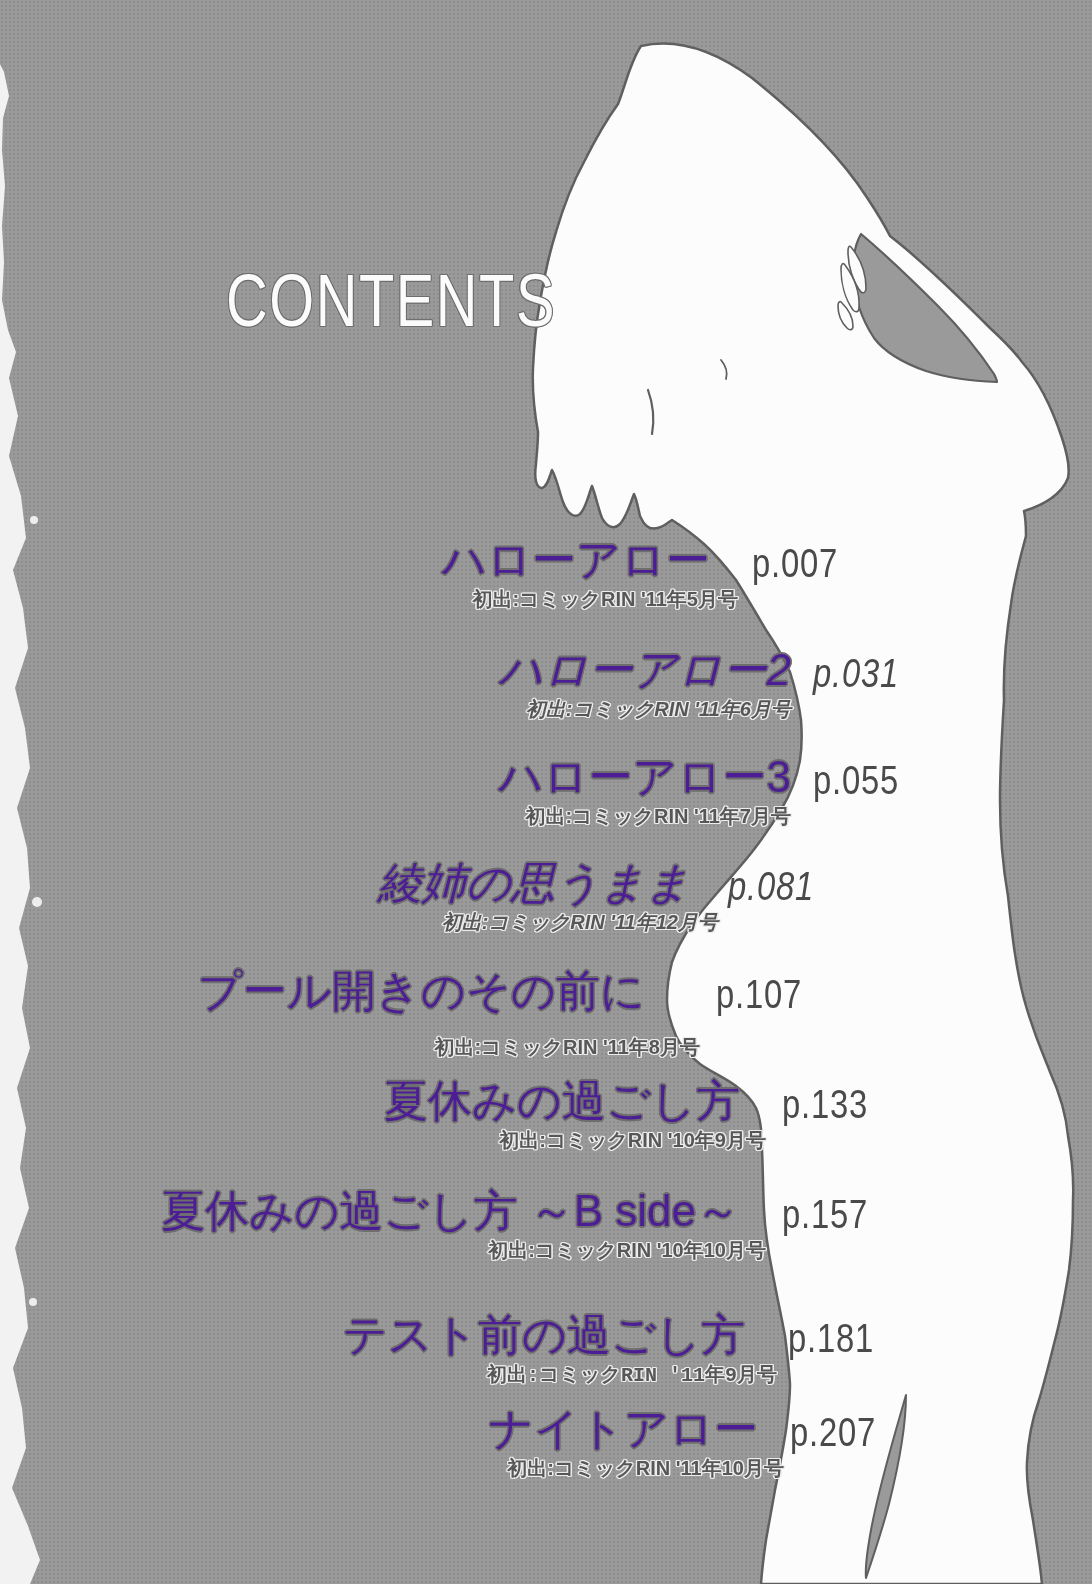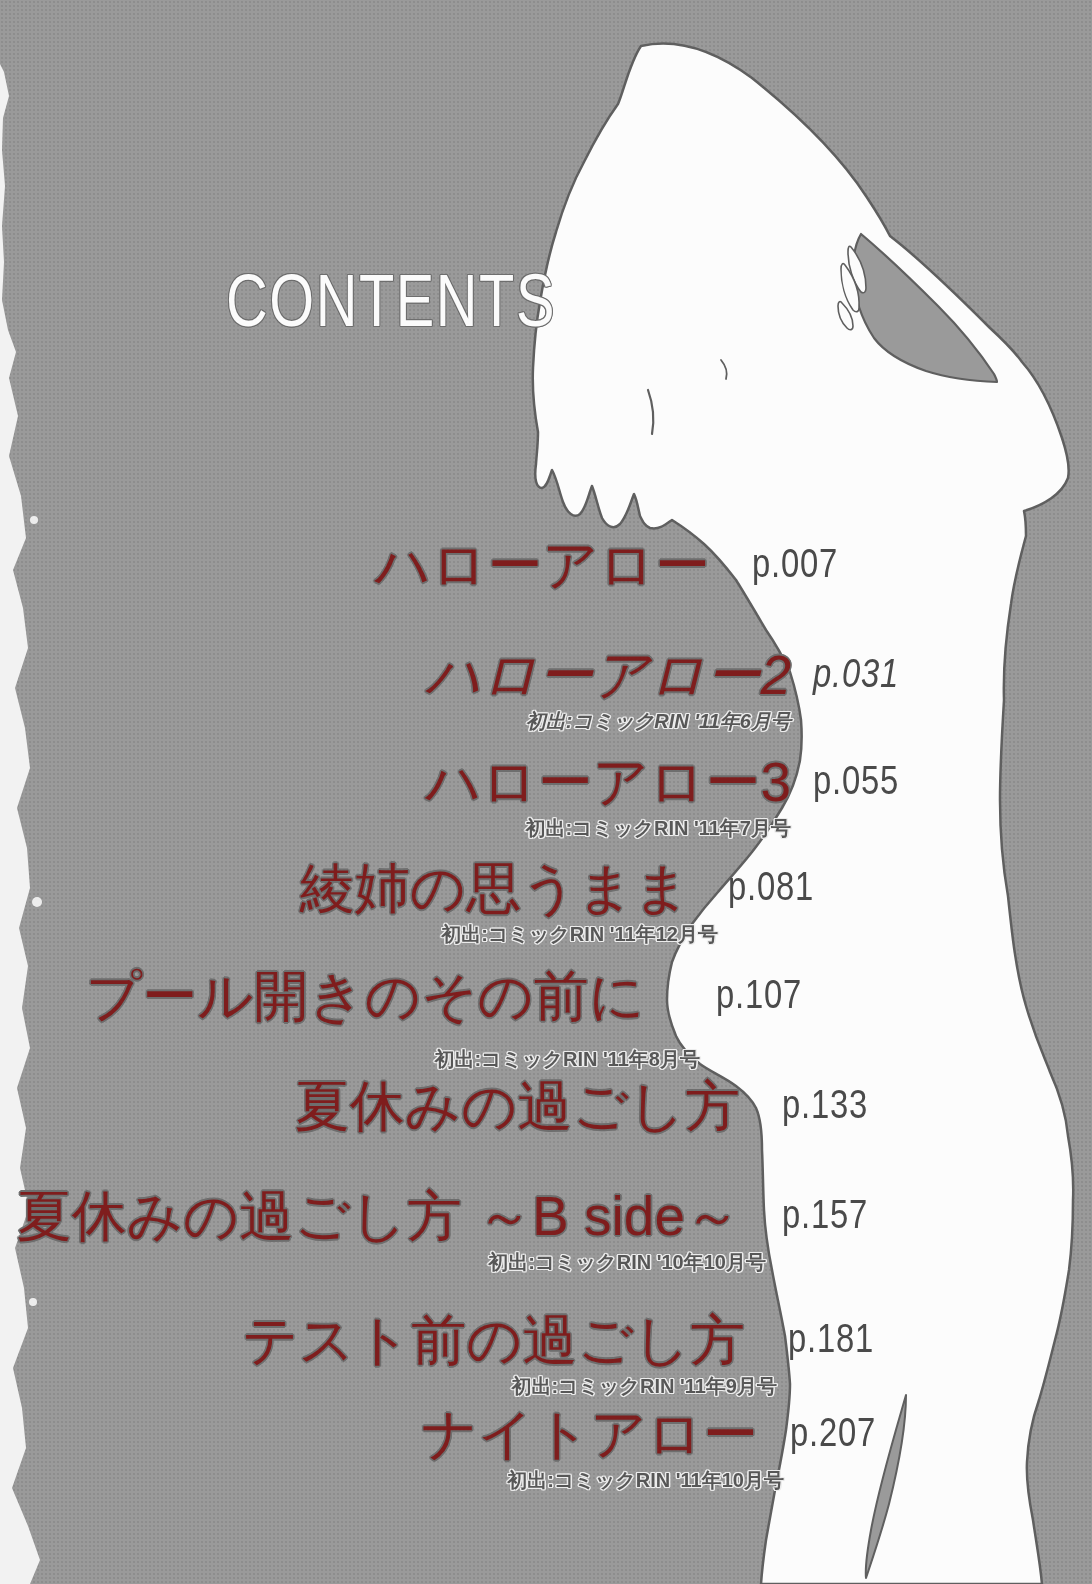--- a/index.html
+++ b/index.html
@@ -30,21 +30,21 @@
     text-shadow:
       1.3px 0 var(--title-outline), -1.3px 0 var(--title-outline),
       0 1.3px var(--title-outline), 0 -1.3px var(--title-outline),
       1px 1px var(--title-outline), -1px 1px var(--title-outline),
       1px -1px var(--title-outline), -1px -1px var(--title-outline);
     white-space:nowrap;
   }
   .entry{position:absolute;left:0;width:100%;height:90px;}
   .tcol{position:absolute;top:0;text-align:right;white-space:nowrap;}
   .title{
-    font-size:55px;line-height:1.05;color:#7f1d1d;font-weight:400;
+    font-size:44px;line-height:1.05;color:#4c1d95;font-weight:400;
     text-shadow:
       1.6px 0 var(--title-outline), -1.6px 0 var(--title-outline),
       0 1.6px var(--title-outline), 0 -1.6px var(--title-outline),
       1.2px 1.2px var(--title-outline), -1.2px 1.2px var(--title-outline),
       1.2px -1.2px var(--title-outline), -1.2px -1.2px var(--title-outline);
   }
   .sub{
     font-size:20px;font-weight:700;color:var(--subtitle);margin-top:3px;
     text-shadow:
       1.4px 0 #ececec, -1.4px 0 #ececec,
@@ -164,75 +164,77 @@
     <circle cx="34" cy="520" r="4" fill="#ededed"></circle>
     <circle cx="37" cy="902" r="5" fill="#ededed"></circle>
     <circle cx="33" cy="1302" r="4" fill="#ededed"></circle>
   </svg>
 
   <div class="heading">CONTENTS</div>
 
   <div class="entry" style="top:537px;">
     <div class="tcol" style="right:382px;">
       <div class="title">ハローアロー</div>
+      <div class="sub" style="margin-right:-28px;">初出:コミックRIN '11年5月号</div>
     </div>
     <div class="pnum" style="left:752px;">p.007</div>
   </div>
 
   <div class="entry" style="top:647px;font-style:italic;">
     <div class="tcol" style="right:301px;">
       <div class="title">ハローアロー2</div>
       <div class="sub">初出:コミックRIN '11年6月号</div>
     </div>
     <div class="pnum" style="left:813px;">p.031</div>
   </div>
 
   <div class="entry" style="top:754px;">
     <div class="tcol" style="right:301px;">
       <div class="title">ハローアロー3</div>
       <div class="sub">初出:コミックRIN '11年7月号</div>
     </div>
     <div class="pnum" style="left:813px;">p.055</div>
   </div>
 
-  <div class="entry" style="top:860px;">
+  <div class="entry" style="top:860px;font-style:italic;">
     <div class="tcol" style="right:402px;">
       <div class="title">綾姉の思うまま</div>
       <div class="sub" style="margin-right:-28px;">初出:コミックRIN '11年12月号</div>
     </div>
     <div class="pnum" style="left:728px;">p.081</div>
   </div>
 
   <div class="entry" style="top:968px;">
     <div class="tcol" style="right:447px;">
       <div class="title">プール開きのその前に</div>
       <div class="sub" style="margin-right:-55px;margin-top:20px;">初出:コミックRIN '11年8月号</div>
     </div>
     <div class="pnum" style="left:716px;">p.107</div>
   </div>
 
   <div class="entry" style="top:1078px;">
     <div class="tcol" style="right:352px;">
       <div class="title">夏休みの過ごし方</div>
+      <div class="sub" style="margin-right:-26px;">初出:コミックRIN '10年9月号</div>
     </div>
     <div class="pnum" style="left:782px;">p.133</div>
   </div>
 
   <div class="entry" style="top:1188px;">
     <div class="tcol" style="right:352px;">
       <div class="title">夏休みの過ごし方 ～B side～</div>
       <div class="sub" style="margin-right:-26px;">初出:コミックRIN '10年10月号</div>
     </div>
     <div class="pnum" style="left:782px;">p.157</div>
   </div>
 
   <div class="entry" style="top:1312px;">
     <div class="tcol" style="right:347px;">
       <div class="title">テスト前の過ごし方</div>
-      <div class="sub" style="margin-right:-32px;">初出:コミックRIN '11年9月号</div>
+      <div class="sub" style="margin-right:-32px;font-family:Liberation Mono, monospace;">初出:コミックRIN '11年9月号</div>
     </div>
     <div class="pnum" style="left:788px;">p.181</div>
   </div>
 
   <div class="entry" style="top:1406px;">
     <div class="tcol" style="right:334px;">
       <div class="title">ナイトアロー</div>
       <div class="sub" style="margin-right:-26px;">初出:コミックRIN '11年10月号</div>
     </div>
     <div class="pnum" style="left:790px;">p.207</div>

